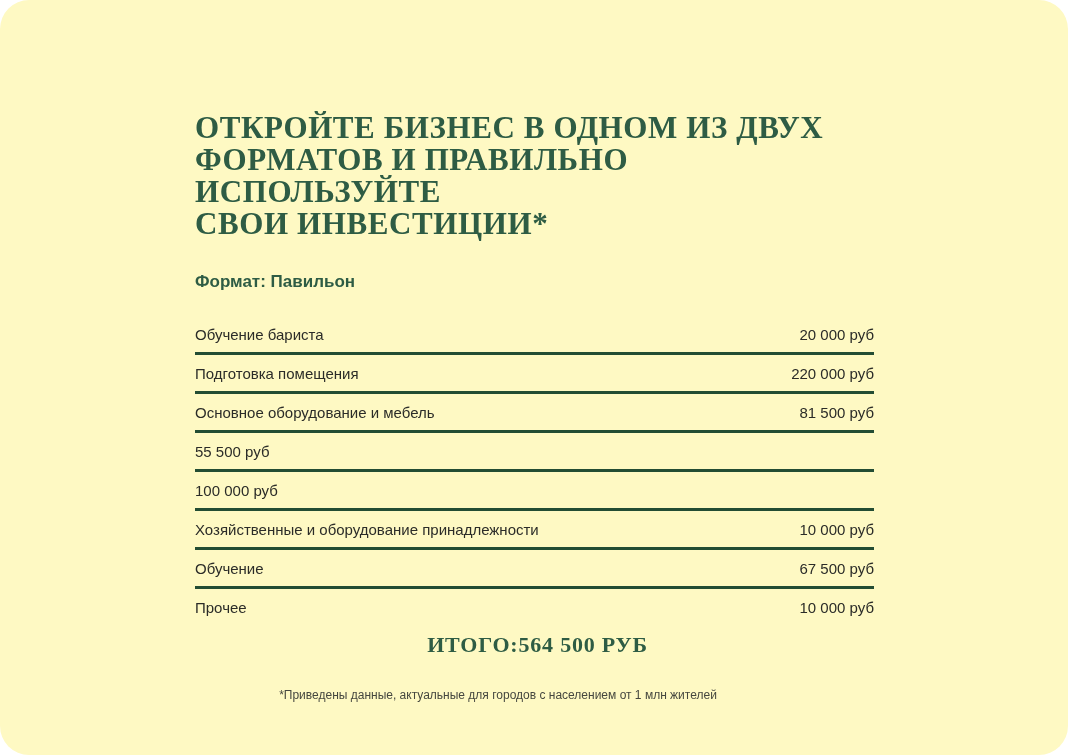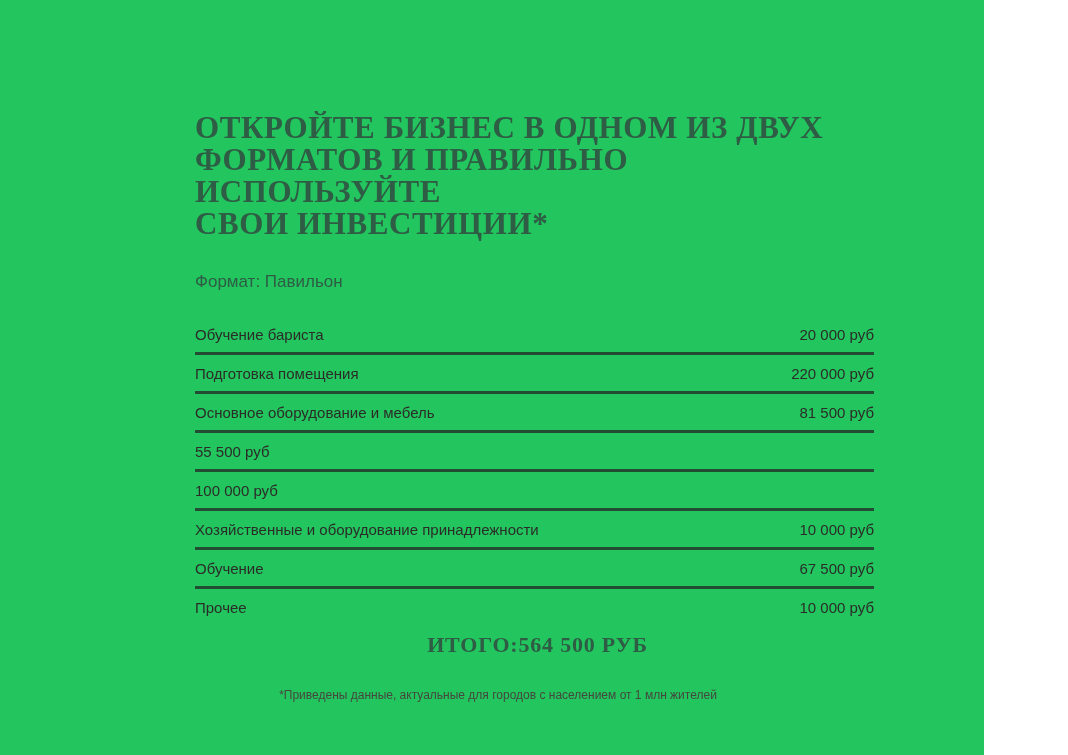--- a/index.html
+++ b/index.html
@@ -3,44 +3,45 @@
 <meta charset="utf-8">
 <style>
   * { margin: 0; padding: 0; box-sizing: border-box; }
   html, body { width: 1068px; height: 755px; }
   body {
     font-family: "Liberation Sans", sans-serif;
     overflow: hidden;
   }
   .page {
     position: relative;
-    width: 984px;
+    width: 1068px;
     height: 755px;
-    background: #22c55e;
+    background: #fef9c3;
+    border-radius: 29px;
   }
   .content {
     position: absolute;
     left: 195px;
     top: 112px;
     width: 679px;
   }
   .title {
     font-family: "Liberation Serif", serif;
     font-weight: 700;
     font-size: 31px;
     line-height: 32px;
     letter-spacing: 0.6px;
     color: #2E5C44;
     white-space: pre-line;
   }
   .subtitle {
     margin-top: 31px;
     font-size: 17px;
     line-height: 22px;
-    font-weight: 400;
+    font-weight: 700;
     color: #2E5C44;
   }
   .cost-table {
     margin-top: 23px;
   }
   .t-row {
     height: 39px;
     display: flex;
     align-items: center;
     justify-content: space-between;

